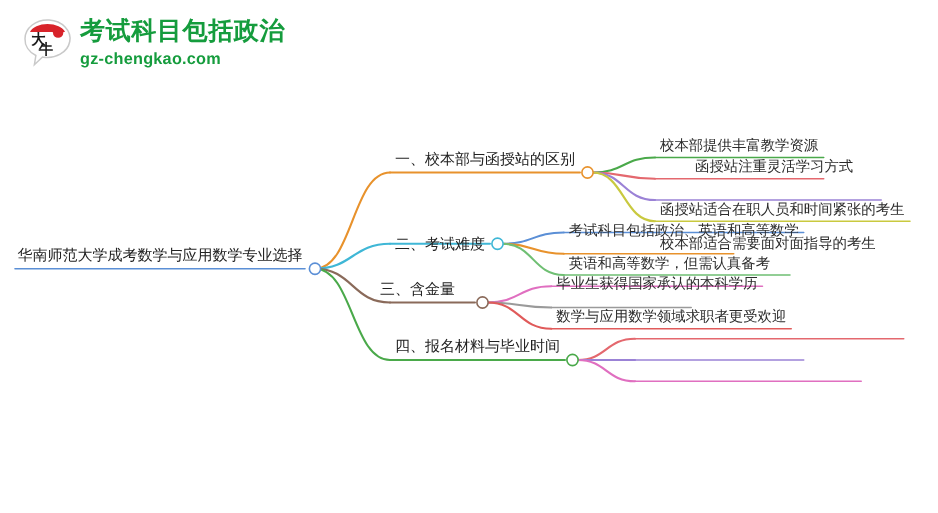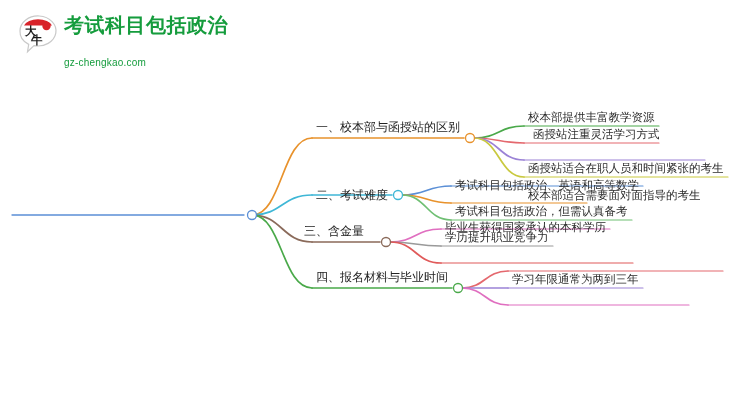--- a/index.html
+++ b/index.html
@@ -37,26 +37,26 @@
   }
   #logo-title {
     font-size: 20px;
     font-weight: bold;
     color: #159c3d;
     letter-spacing: 0.5px;
     line-height: 24px;
     white-space: nowrap;
   }
   #logo-sub {
-    font-size: 10px;
-    font-weight: normal;
+    font-size: 13px;
+    font-weight: bold;
     color: #159c3d;
     letter-spacing: 0.2px;
     line-height: 16px;
-    margin-top: 18px;
+    margin-top: 2px;
     white-space: nowrap;
   }
 
   
   #mindmap {
     position: absolute;
     left: 0;
     top: 0;
     width: 750px;
     height: 410px;
@@ -155,57 +155,57 @@
       </g>
     <g id="node-dot-layer">
         <circle cx="470" cy="138" r="4.5" fill="#ffffff" stroke="#e8922c" stroke-width="1.3"></circle>
         <circle cx="398" cy="195" r="4.5" fill="#ffffff" stroke="#3fb7d6" stroke-width="1.3"></circle>
         <circle cx="386" cy="242" r="4.5" fill="#ffffff" stroke="#8a6a5a" stroke-width="1.3"></circle>
         <circle cx="458" cy="288" r="4.5" fill="#ffffff" stroke="#4aa94a" stroke-width="1.3"></circle>
         <circle cx="252" cy="215" r="4.5" fill="#ffffff" stroke="#5b8fd6" stroke-width="1.3"></circle>
       </g>
   </svg>
 
+  <div class="node node-root" style="left:14px; top:197px;">
+    <span>华南师范大学成考数学与应用数学专业选择</span>
+  </div>
 
   <div class="node node-branch" style="left:316px; top:120px;">
     <span>一、校本部与函授站的区别</span>
   </div>
   <div class="node node-leaf" style="left:528px; top:110px;">
     <span>校本部提供丰富教学资源</span>
   </div>
-  <div class="node node-leaf" style="left:533px; top:127px;">
+  <div class="node node-leaf" style="left:556px; top:127px;">
     <span>函授站注重灵活学习方式</span>
   </div>
   <div class="node node-leaf" style="left:528px; top:144px;margin-top:44px;">
     <span>校本部适合需要面对面指导的考生</span>
   </div>
   <div class="node node-leaf" style="left:528px; top:161px;text-align:center;">
     <span>函授站适合在职人员和时间紧张的考生</span>
   </div>
 
   <div class="node node-branch" style="left:316px; top:188px;">
     <span>二、考试难度</span>
   </div>
   <div class="node node-leaf" style="left:455px; top:178px;">
     <span>考试科目包括政治、英语和高等数学</span>
   </div>
   <div class="node node-leaf" style="left:455px; top:204px;">
-    <span>考试科目包括政治，但需认真备考</span>
+    <span>英语和高等数学，但需认真备考</span>
   </div>
 
   <div class="node node-branch" style="left:304px; top:224px;">
     <span>三、含金量</span>
   </div>
   <div class="node node-leaf" style="left:445px; top:220px;text-align:center;">
     <span>毕业生获得国家承认的本科学历</span>
   </div>
-  <div class="node node-leaf" style="left:445px; top:230px;">
-    <span>学历提升职业竞争力</span>
+  <div class="node node-leaf" style="left:445px; top:247px;">
+    <span>数学与应用数学领域求职者更受欢迎</span>
   </div>
 
   <div class="node node-branch" style="left:316px; top:270px;">
     <span>四、报名材料与毕业时间</span>
   </div>
-  <div class="node node-leaf" style="left:512px; top:272px;">
-    <span>学习年限通常为两到三年</span>
-  </div>
 
 </div>
 
 </body></html>

